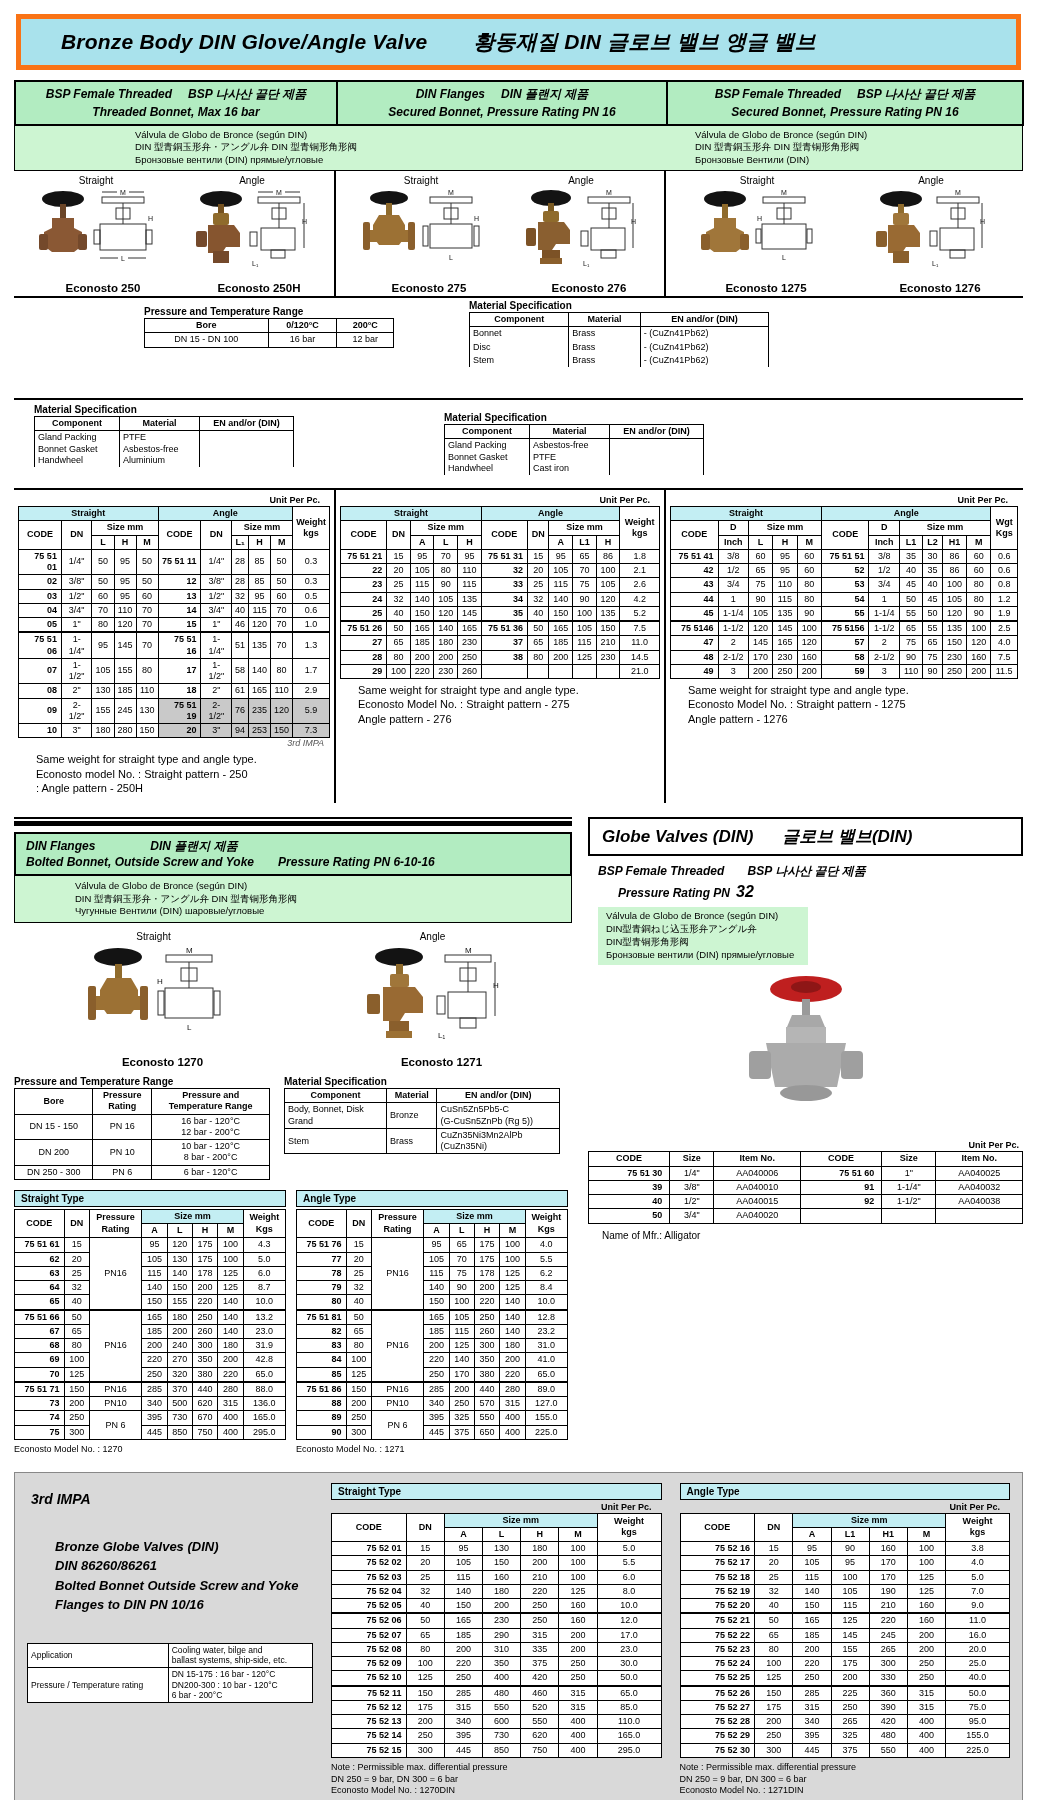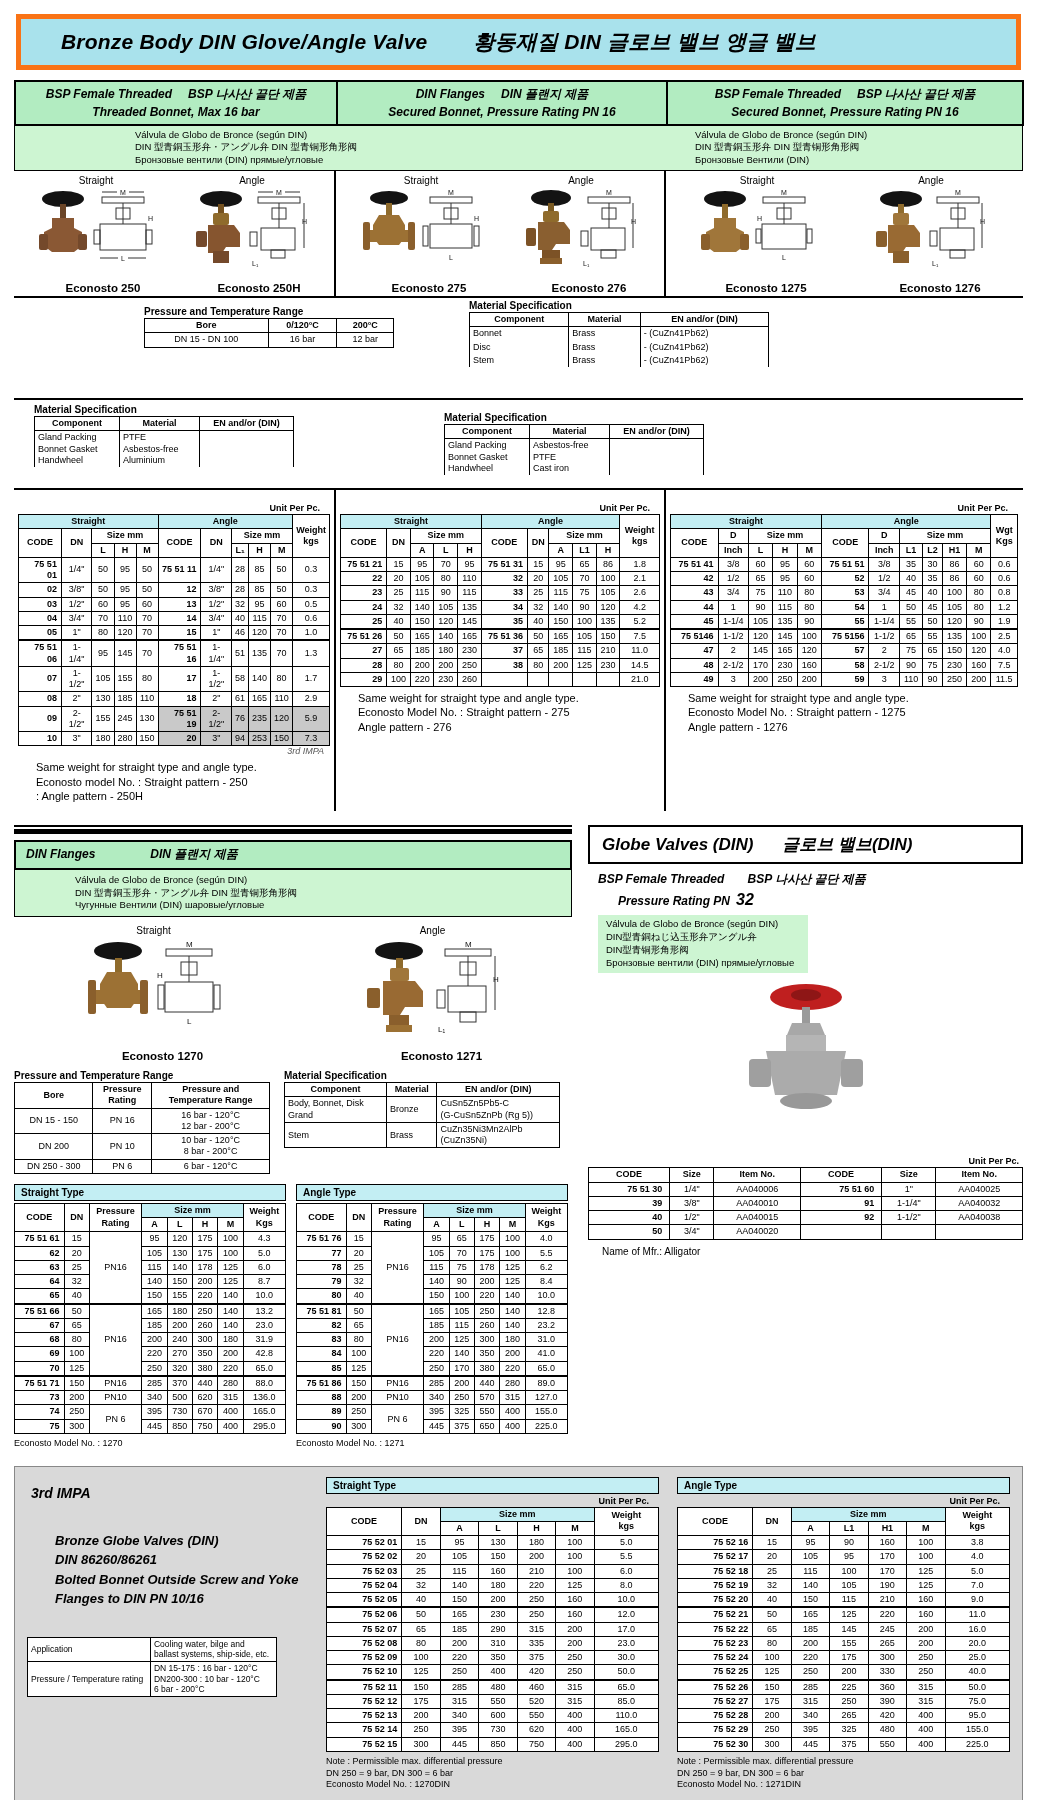--- a/index.html
+++ b/index.html
@@ -38,21 +38,21 @@
   .tbl td,.tbl th{border:1px solid #000;padding:1px 3px;text-align:center;white-space:pre-line;line-height:1.25;}
   .tbl th{font-weight:bold;}
   .cy{background:#c3eef3;}
   .hl{background:#c9c9c9;}
   .grp td{border-top:2px solid #000;}
   .noinner td{border-top:none;border-bottom:none;text-align:left;}
   .lft td{text-align:left;}
   .dual td:nth-child(1),.dual td:nth-child(6){font-weight:bold;text-align:right;padding-right:4px;}
   .codetbl td:first-child{font-weight:bold;text-align:right;padding-right:4px;}
   .t5 td:nth-child(1),.t5 td:nth-child(4){font-weight:bold;text-align:right;padding-right:7px;}
-  .unit{font-size:9px;font-weight:bold;text-align:right;margin:11px 10px 1px 0;}
+  .unit{font-size:9px;font-weight:bold;text-align:right;margin:3px 10px 1px 0;}
   .notes{font-size:11px;margin:4px 0 6px 18px;line-height:1.3;}
   .impa-cap{font-size:9px;color:#555;font-style:italic;text-align:right;margin:0 6px 0 0;}
   
   .row2{display:flex;margin-top:14px;}
   .s2{width:558px;}
   .dbl{border-top:2px solid #000;border-bottom:5px solid #000;height:2px;margin-bottom:6px;}
   .s2head{border:2px solid #000;background:#b2ecc1;font-weight:bold;font-style:italic;font-size:12px;padding:4px 10px 5px;}
   .s2head .r1 span{margin-right:55px;}
   .s2head .r2 span{margin-right:24px;}
   .s2desc{border:1px solid #000;border-top:none;background:#cdf5d2;font-size:9.5px;line-height:1.3;padding:4px 0 5px 60px;}
@@ -68,21 +68,21 @@
   .s3pn .big{font-size:16px;margin-left:6px;}
   .s3desc{font-size:9.5px;line-height:1.35;background:#cdf5d2;display:inline-block;padding:3px 14px 4px 8px;margin:6px 0 0 10px;}
   .s3photo{text-align:center;margin-top:4px;}
   .s3mfr{font-size:10px;margin:6px 0 0 14px;}
   
   .sec4{margin-top:16px;background:#d9d9d9;border:1px solid #888;padding:10px 12px 14px;display:flex;gap:18px;}
   .s4left{width:292px;}
   .s4impa{font-weight:bold;font-style:italic;font-size:14px;margin:8px 0 30px 4px;}
   .s4title{font-weight:bold;font-style:italic;font-size:13px;line-height:1.5;margin-left:28px;}
   .s4app{margin-top:28px;}
-  .s4app .tbl{font-size:8.5px;width:250px;}
+  .s4app .tbl{font-size:8.5px;width:286px;}
   .s4app td{text-align:left;}
   .s4block{width:346px;}
   .s4block .unit{margin-top:0;}
   .note-lines{font-size:9px;margin-top:4px;line-height:1.3;}
   svg{display:block;}
 </style>
 </head>
 <body>
 
 <div class="wrap">
@@ -897,20 +897,21 @@
           <div>Angle pattern       - 1276</div>
         </div>
     </div>
   </div>
 
   <div class="row2">
     <div class="s2">
       <div class="dbl"></div>
       <div class="s2head">
         <div class="r1"><span>DIN Flanges</span><span>DIN 플랜지 제품</span></div>
+        <div class="r2"><span>Bolted Bonnet, Outside Screw and Yoke</span><span>Pressure Rating PN 6-10-16</span></div>
       </div>
       <div class="s2desc">
           <div>Válvula de Globo de Bronce (según DIN)</div>
           <div>DIN 型青銅玉形弁・アングル弁   DIN 型青铜形角形阀</div>
           <div>Чугунные Вентили (DIN)   шаровые/угловые</div>
         </div>
 
       <div class="prow" style="margin-top:6px">
         <div class="pgroup">
           <div class="ptype">Straight</div>

